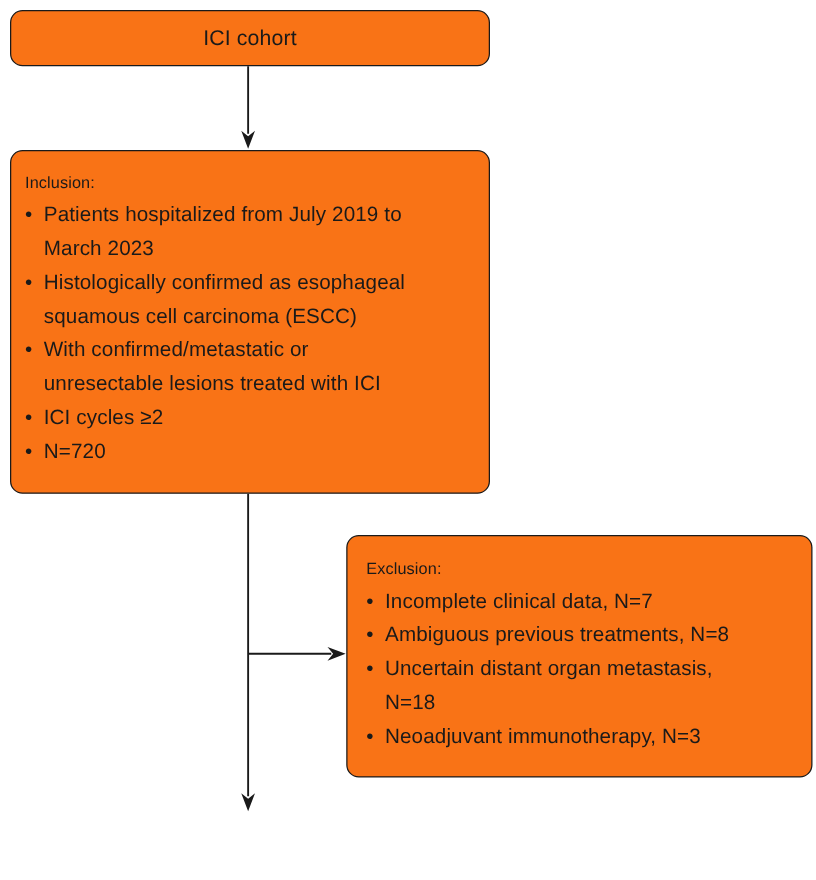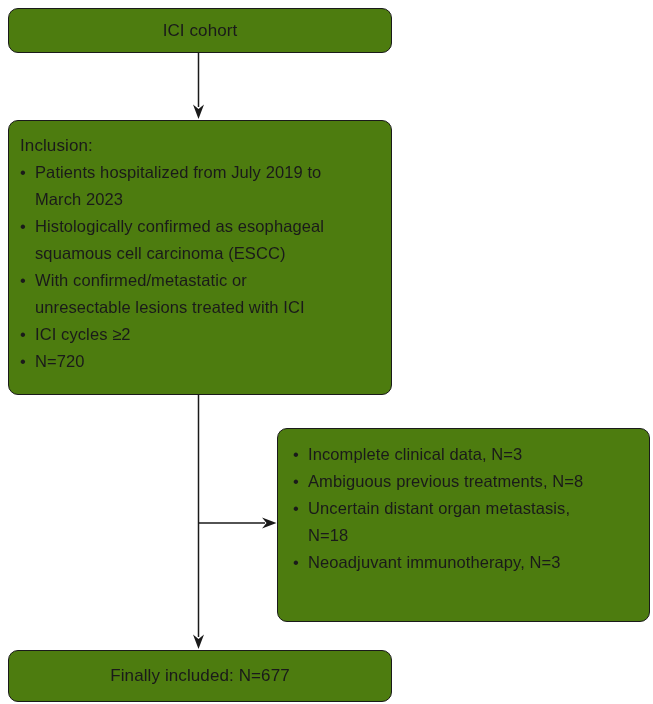--- a/index.html
+++ b/index.html
@@ -20,37 +20,37 @@
     position: absolute;
     left: 0;
     top: 0;
     width: 653px;
     height: 704px;
     pointer-events: none;
   }
   .box {
     position: absolute;
     box-sizing: border-box;
-    background: #4d7c0f;
+    background: #f97316;
     border: 1.5px solid #1a1a1a;
     border-radius: 10px;
   }
   .box-centered {
     display: flex;
     align-items: center;
     justify-content: center;
     font-size: 17px;
     letter-spacing: 0.1px;
   }
   .box-top      { left: 8px;   top: 8px;   width: 384px; height: 45px;  }
   .box-incl     { left: 8px;   top: 120px; width: 384px; height: 275px; padding: 11px 8px 0 11px; }
   .box-excl     { left: 277px; top: 428px; width: 373px; height: 194px; padding: 12px 8px 0 15px; }
   .box-final    { left: 8px;   top: 650px; width: 384px; height: 52px;  }
   .heading {
-    font-size: 17px;
+    font-size: 13px;
     line-height: 27px;
     letter-spacing: 0.1px;
   }
   ul.blist {
     list-style: none;
     margin: 0;
     padding: 0;
   }
   ul.blist li {
     display: flex;
@@ -118,38 +118,36 @@
         <span class="itext">ICI cycles ≥2</span>
       </li>
         <li>
         <span class="bullet">•</span>
         <span class="itext">N=720</span>
       </li>
       </ul>
   </div>
 
   <div class="box box-excl">
+    <div class="heading">Exclusion:</div>
     <ul class="blist">
         <li>
         <span class="bullet">•</span>
-        <span class="itext">Incomplete clinical data, N=3</span>
+        <span class="itext">Incomplete clinical data, N=7</span>
       </li>
         <li>
         <span class="bullet">•</span>
         <span class="itext">Ambiguous previous treatments, N=8</span>
       </li>
         <li>
         <span class="bullet">•</span>
         <span class="itext">Uncertain distant organ metastasis,
 N=18</span>
       </li>
         <li>
         <span class="bullet">•</span>
         <span class="itext">Neoadjuvant immunotherapy, N=3</span>
       </li>
       </ul>
   </div>
 
-  <div class="box box-final box-centered">
-    <span>Finally included: N=677</span>
-  </div>
 
 </div>
 
 </body></html>

